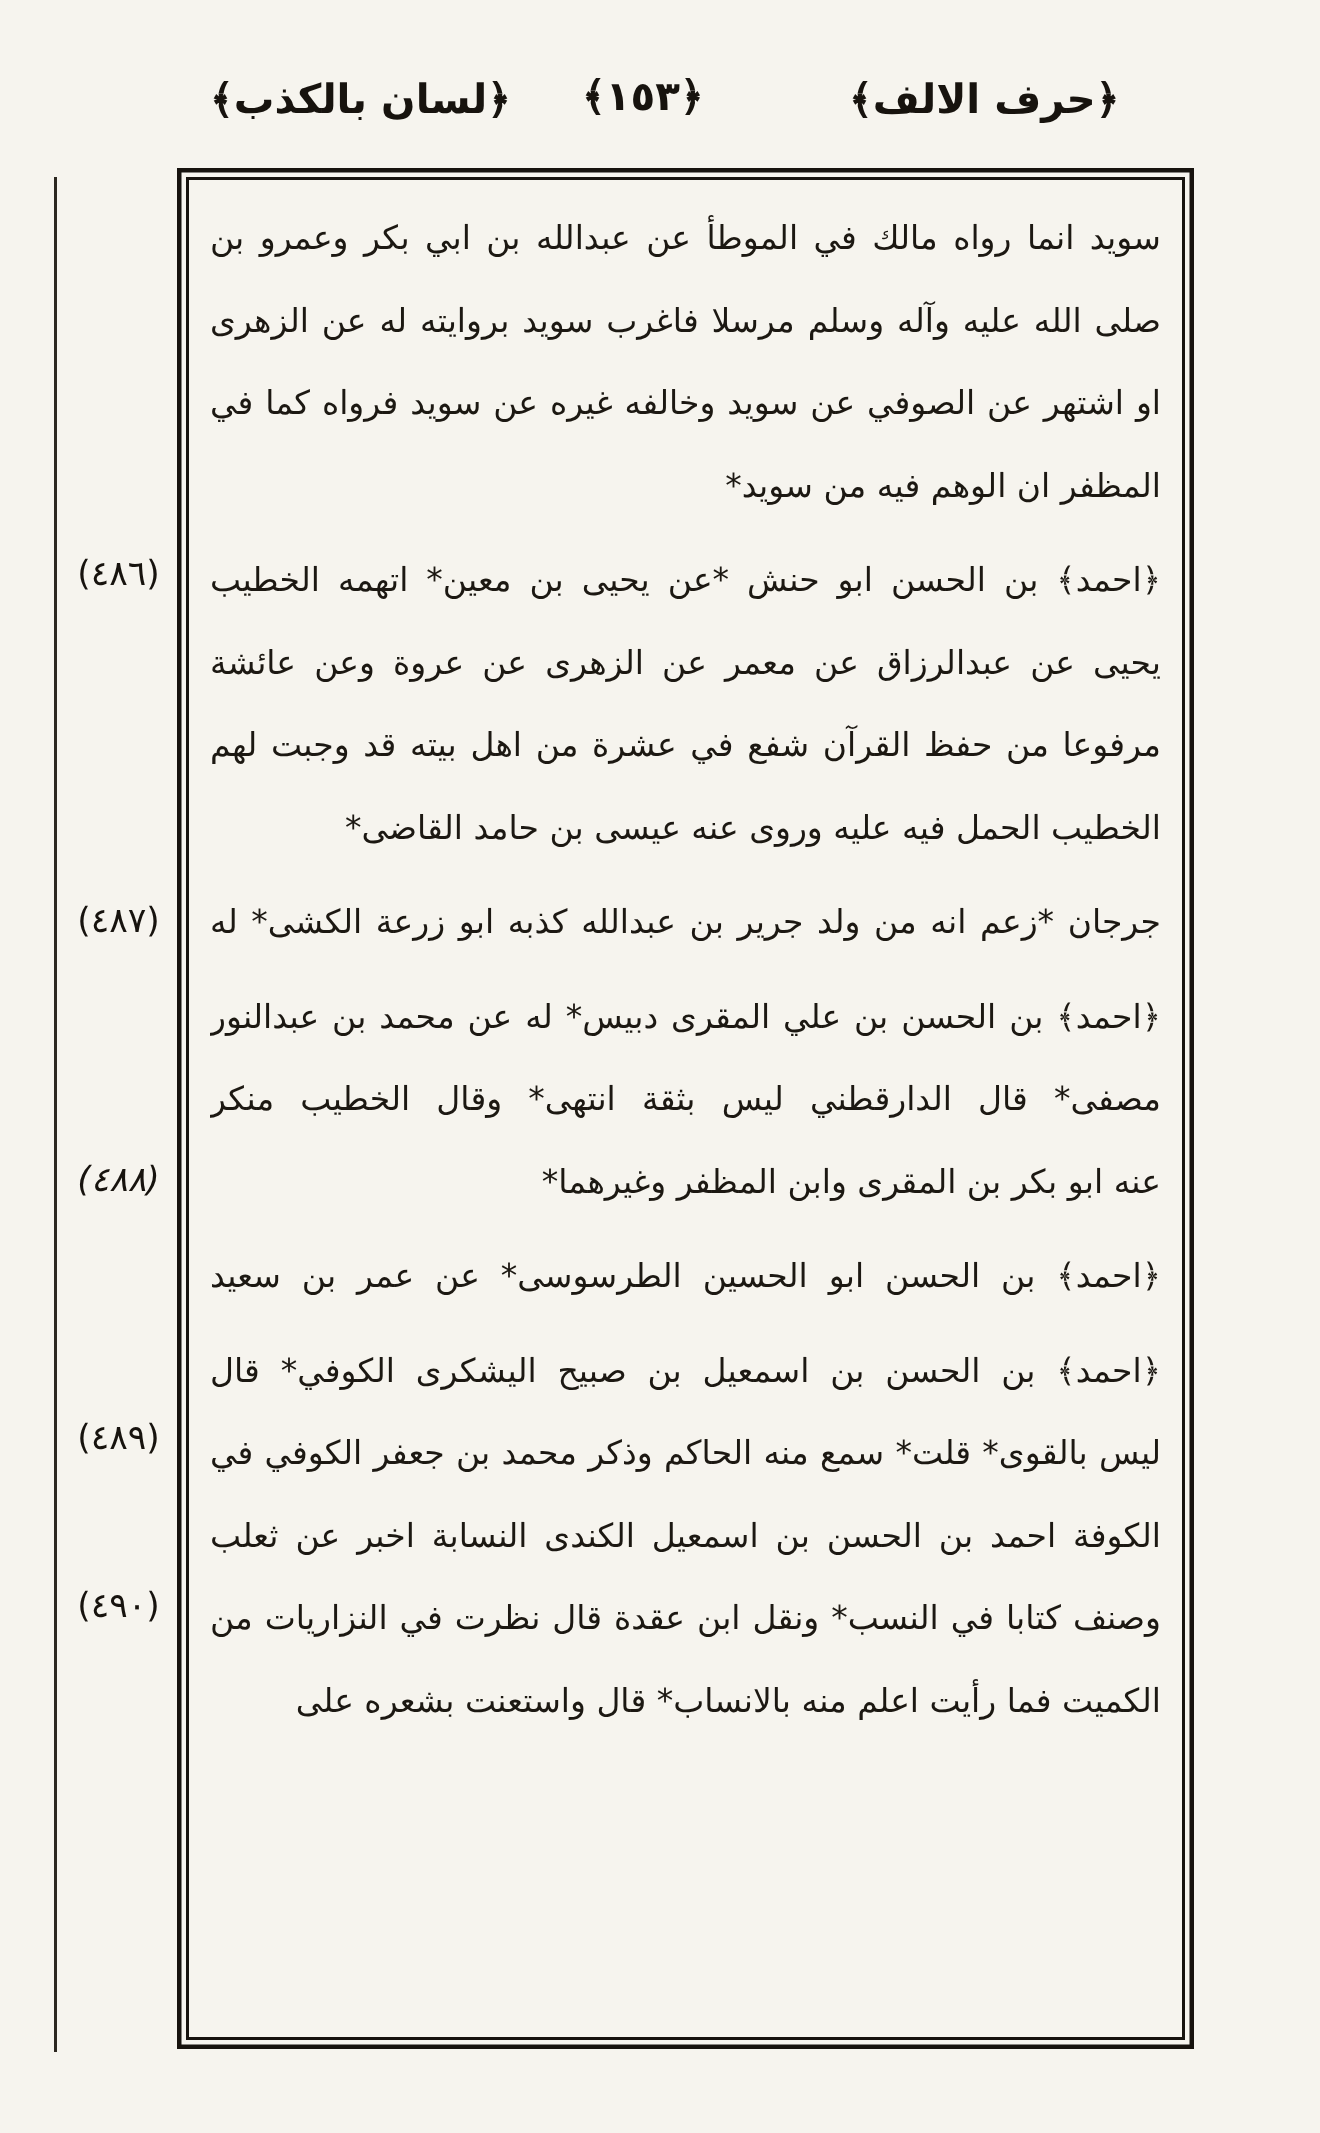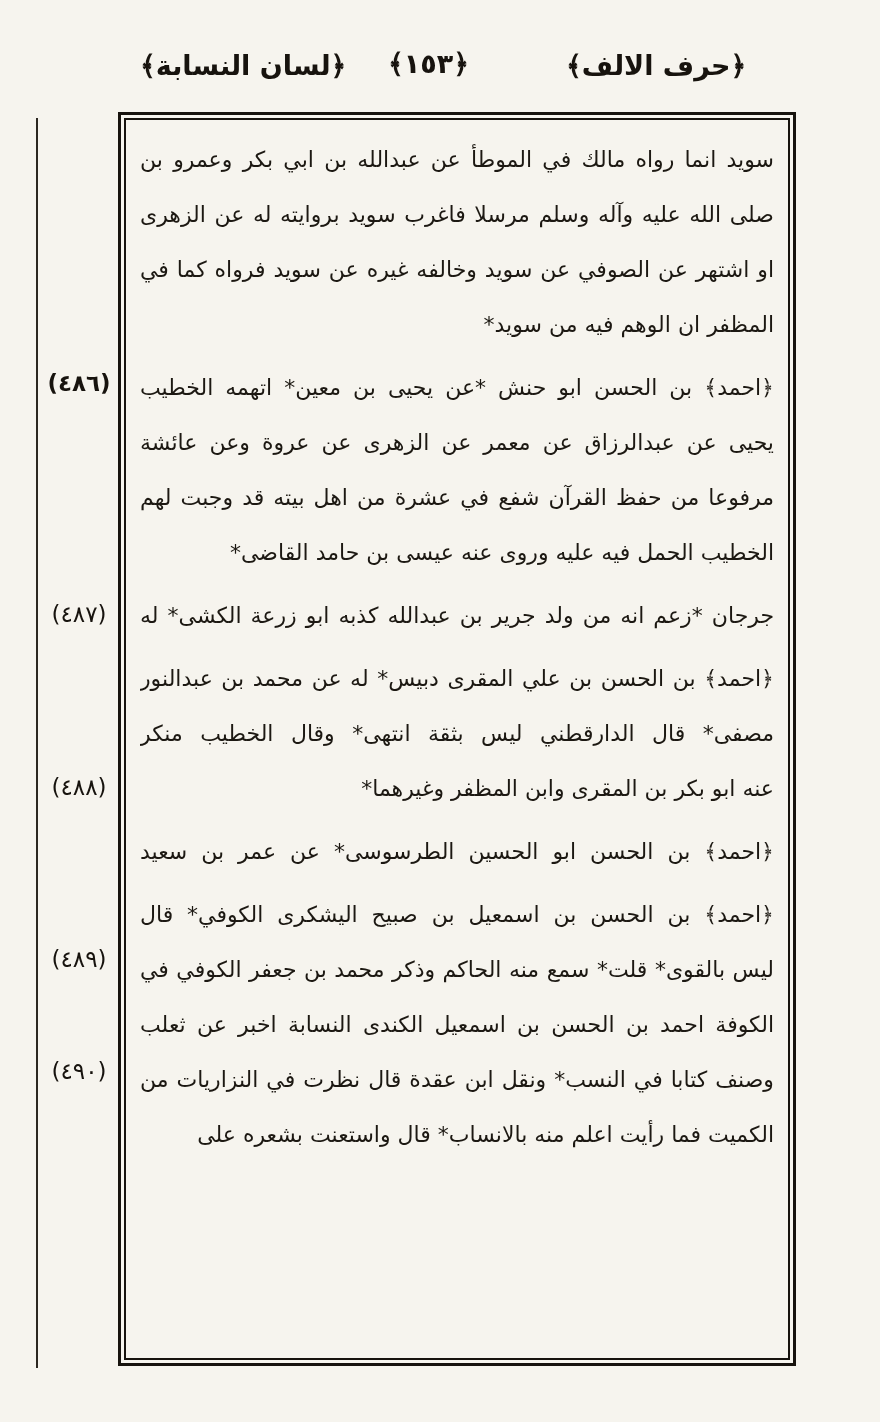--- a/index.html
+++ b/index.html
@@ -76,34 +76,34 @@
     position: absolute;
     left: 44px;
     width: 70px;
     direction: rtl;
     font-size: 23px;
     line-height: 1;
     text-align: center;
     white-space: nowrap;
     color: #17130e;
   }
-  .mn-1 { top: 372px; font-weight: bold; }
+  .mn-1 { top: 372px; }
   .mn-2 { top: 603px; }
-  .mn-3 { top: 776px; }
+  .mn-3 { top: 776px; font-style: italic; }
   .mn-4 { top: 948px; }
   .mn-5 { top: 1060px; }
 </style>
 </head>
 <body>
 
 <div class="page">
 
   <div class="header-item hdr-section">﴿حرف الالف﴾</div>
   <div class="header-item hdr-page">﴿١٥٣﴾</div>
-  <div class="header-item hdr-title">﴿لسان النسابة﴾</div>
+  <div class="header-item hdr-title">﴿لسان بالكذب﴾</div>
 
   <div class="edge-line"></div>
 
   <div class="margin-number mn-1">(٤٨٦)</div>
   <div class="margin-number mn-2">(٤٨٧)</div>
   <div class="margin-number mn-3">(٤٨٨)</div>
   <div class="margin-number mn-4">(٤٨٩)</div>
   <div class="margin-number mn-5">(٤٩٠)</div>
 
   <div class="text-frame">

